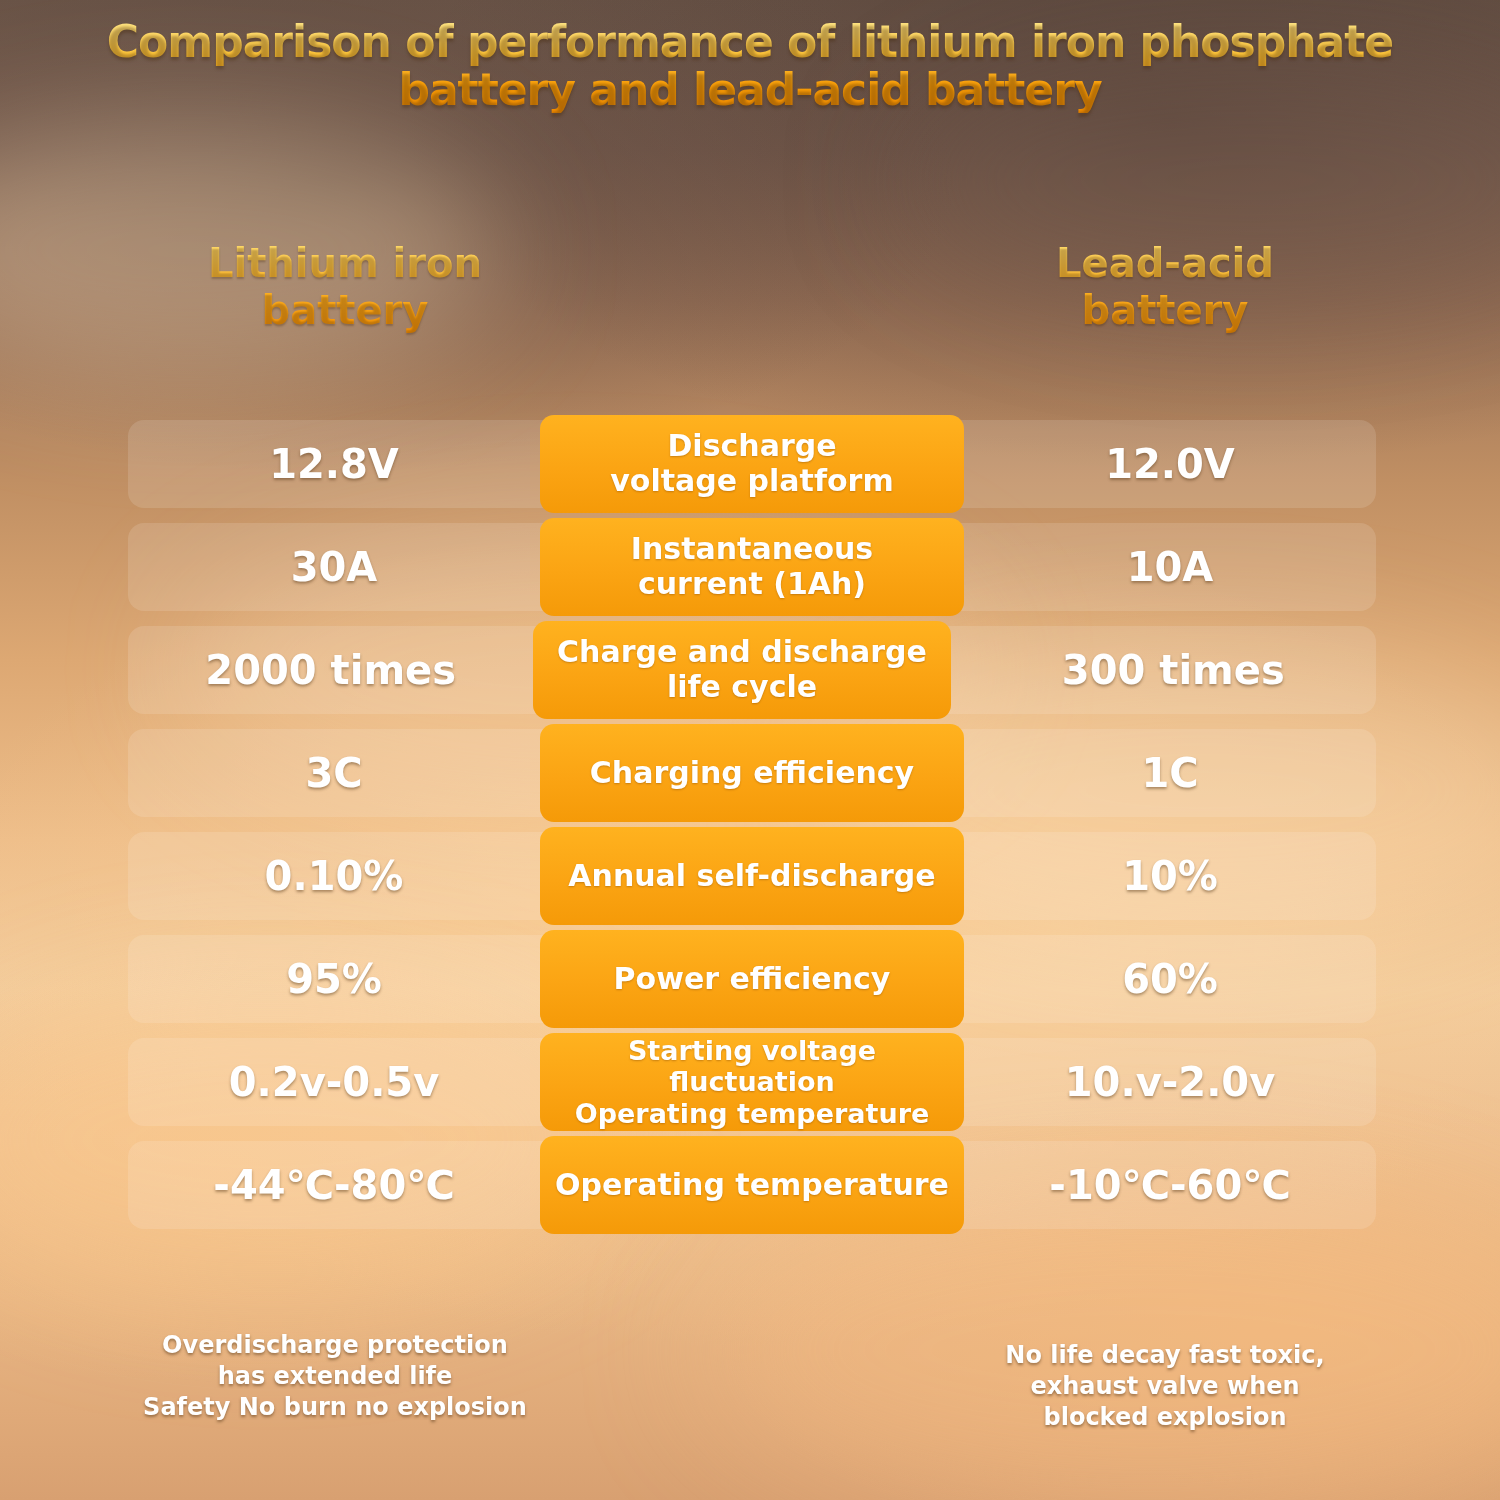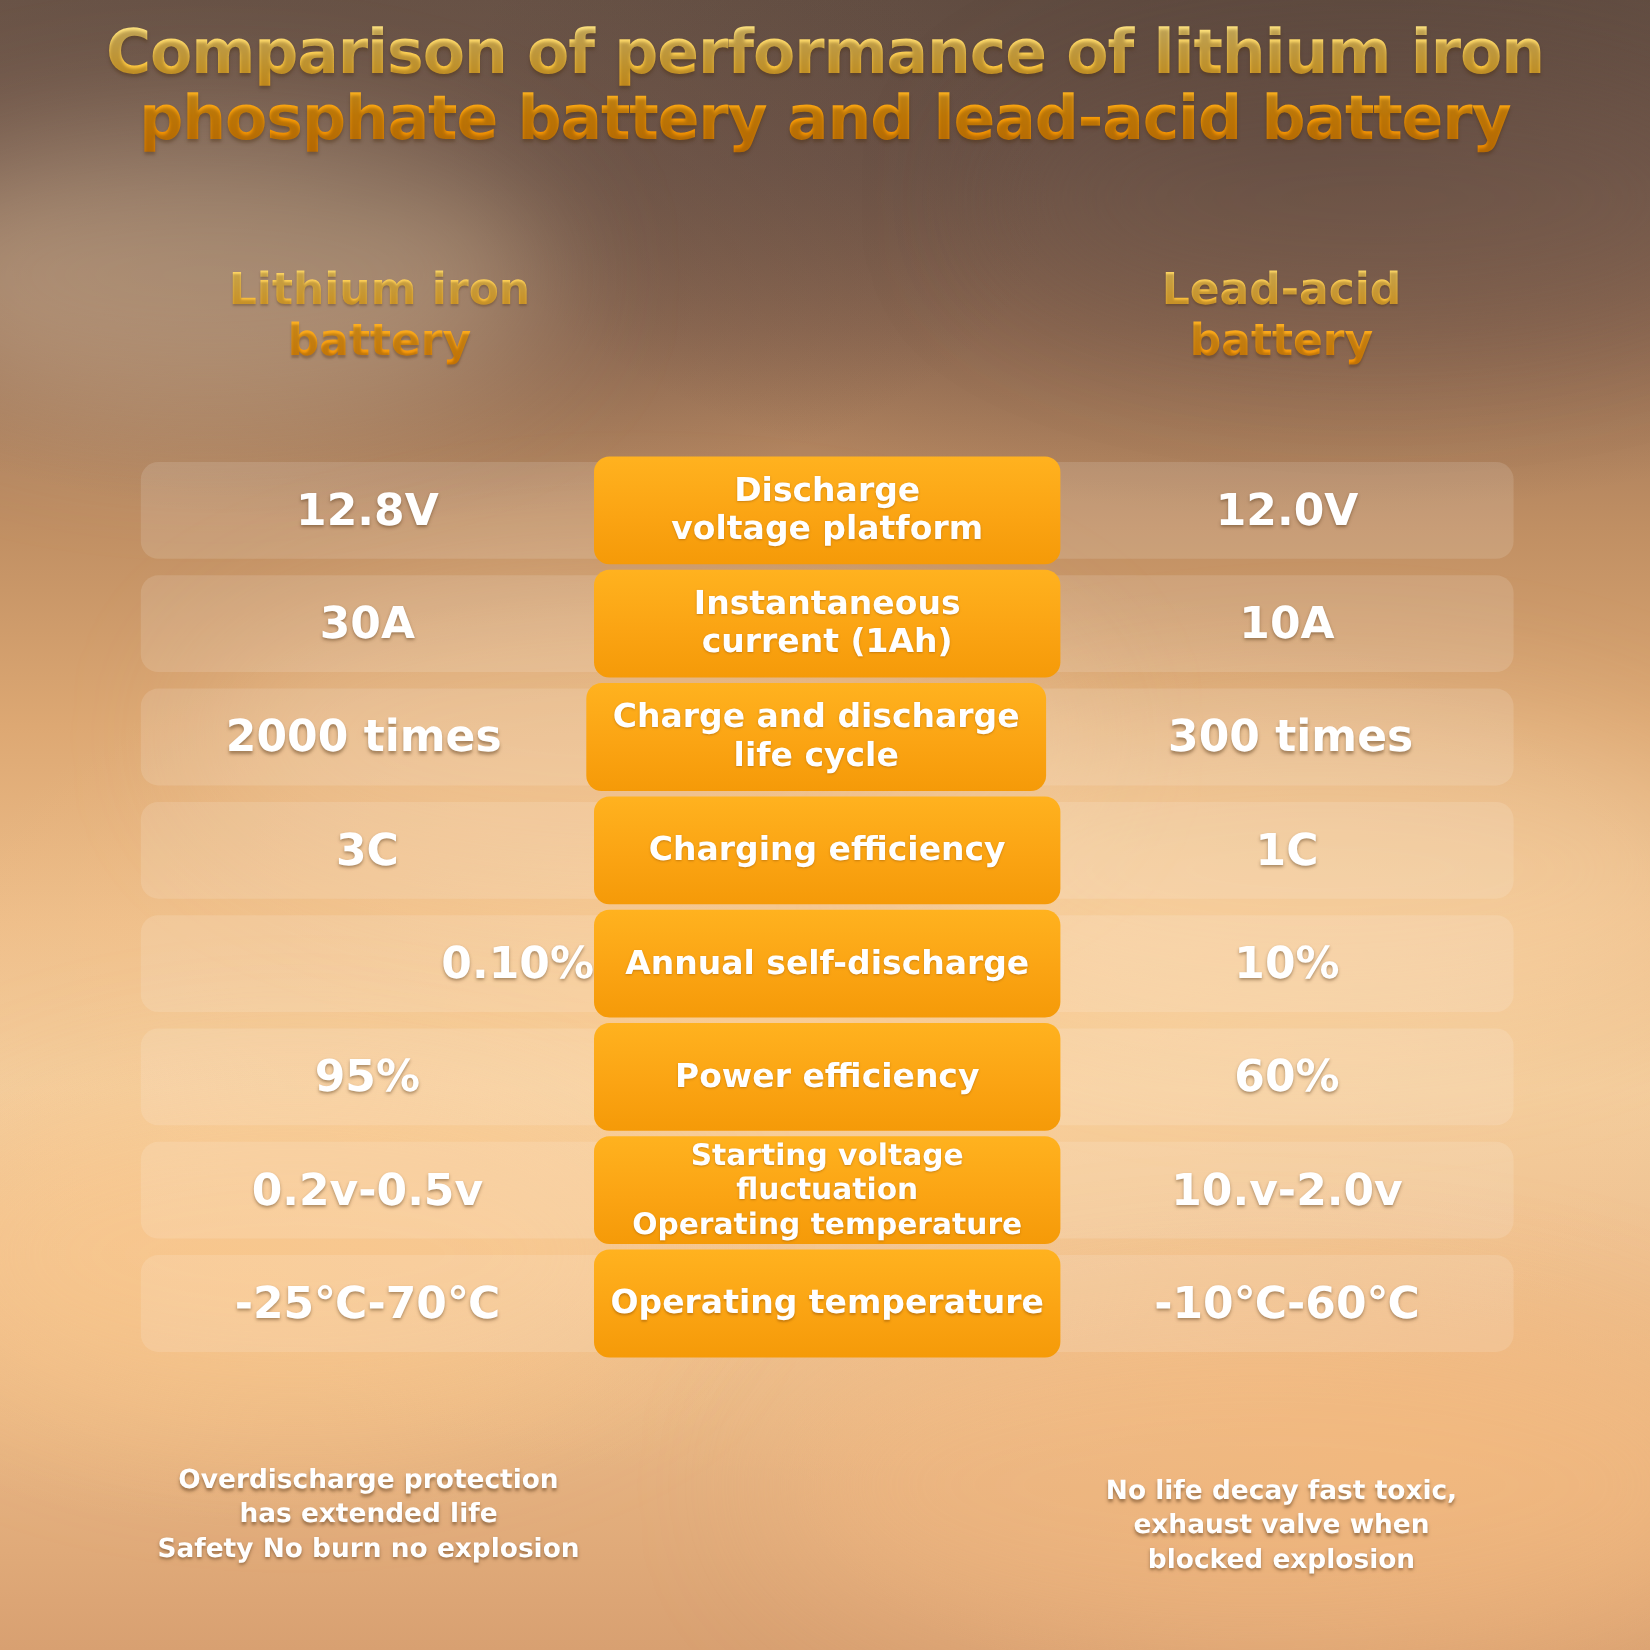--- a/index.html
+++ b/index.html
@@ -47,21 +47,21 @@
   }
 
   .title {
     position: absolute;
     left: 0;
     right: 0;
     top: 18px;
     text-align: center;
     font-family: "DejaVu Sans", sans-serif;
     font-weight: bold;
-    font-size: 56px;
+    font-size: 44px;
     line-height: 1.08;
     letter-spacing: -1px;
     color: #FFA714;
     background: linear-gradient(180deg, #FFE98C 0%, #FFC63A 38%, #FB9E06 72%, #F08A00 100%);
     -webkit-background-clip: text;
     background-clip: text;
     -webkit-text-fill-color: transparent;
     text-shadow: 0 3px 3px rgba(70,40,10,0.35);
     padding: 0 60px;
   }
@@ -188,40 +188,40 @@
       <div class="cell value" style="white-space: pre-line; padding-left: 20px;">300 times</div>
     </div>
 
     <div class="row">
       <div class="cell value" style="white-space: pre-line;">3C</div>
       <div class="cell label" style="white-space: pre-line;">Charging efficiency</div>
       <div class="cell value" style="white-space: pre-line;">1C</div>
     </div>
 
     <div class="row">
-      <div class="cell value" style="white-space: pre-line; text-align: right;">0.10%</div>
+      <div class="cell value" style="white-space: pre-line;">0.10%</div>
       <div class="cell label" style="white-space: pre-line;">Annual self-discharge</div>
       <div class="cell value" style="white-space: pre-line;">10%</div>
     </div>
 
     <div class="row">
       <div class="cell value" style="white-space: pre-line;">95%</div>
       <div class="cell label" style="white-space: pre-line;">Power efficiency</div>
       <div class="cell value" style="white-space: pre-line;">60%</div>
     </div>
 
     <div class="row">
       <div class="cell value" style="white-space: pre-line;">0.2v-0.5v</div>
       <div class="cell label small" style="white-space: pre-line;">Starting voltage fluctuation
 Operating temperature</div>
       <div class="cell value" style="white-space: pre-line;">10.v-2.0v</div>
     </div>
 
     <div class="row">
-      <div class="cell value" style="white-space: pre-line;">-25℃-70℃</div>
+      <div class="cell value" style="white-space: pre-line;">-44℃-80℃</div>
       <div class="cell label" style="white-space: pre-line;">Operating temperature</div>
       <div class="cell value" style="white-space: pre-line;">-10℃-60℃</div>
     </div>
 
   </div>
 
   <div class="footnote left" style="white-space: pre-line;">Overdischarge protection
 has extended life
 Safety No burn no explosion</div>
   <div class="footnote right" style="white-space: pre-line;">No life decay fast toxic,

